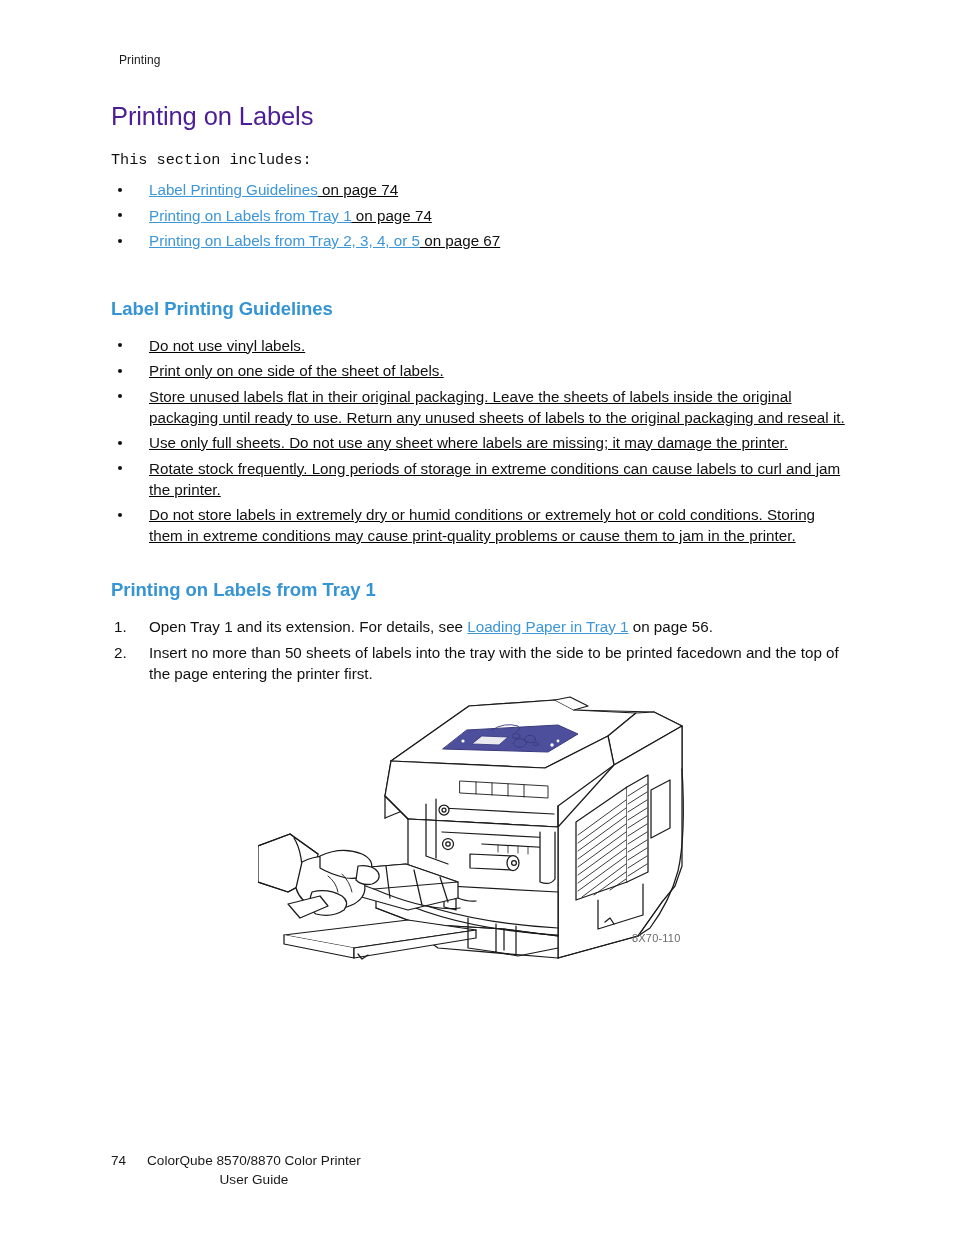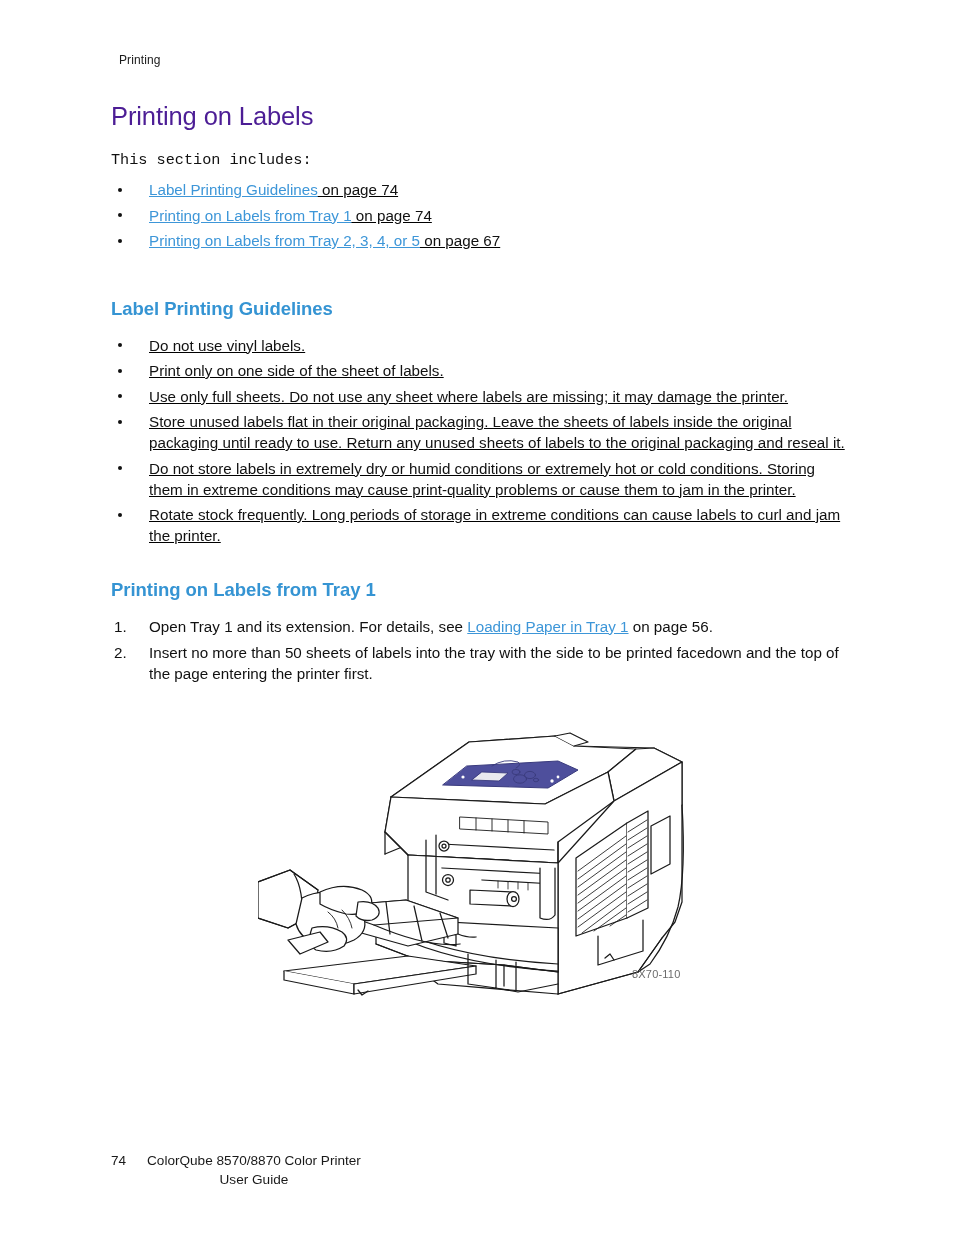--- a/index.html
+++ b/index.html
@@ -123,21 +123,21 @@
     left: 3px;
     top: 0;
     font-size: 15.2px;
     line-height: 21px;
   }
 
   
   .figure-block {
     position: absolute;
     left: 258px;
-    top: 722px;
+    top: 686px;
     width: 450px;
     height: 290px;
   }
   .figure-block svg {
     display: block;
   }
   .figure-caption {
     position: absolute;
     left: 374px;
     top: 246px;
@@ -211,30 +211,30 @@
     <div style="height:14px"></div>
 
     <ul class="bullet-list">
       <li>
         <span class="bullet-dot"></span><span>Do not use vinyl labels.</span>
       </li>
       <li>
         <span class="bullet-dot"></span><span>Print only on one side of the sheet of labels.</span>
       </li>
       <li>
+        <span class="bullet-dot"></span><span>Store unused labels flat in their original packaging. Leave the sheets of labels inside the original packaging until ready to use. Return any unused sheets of labels to the original packaging and reseal it.</span>
+      </li>
+      <li>
         <span class="bullet-dot"></span><span>Use only full sheets. Do not use any sheet where labels are missing; it may damage the printer.</span>
       </li>
       <li>
-        <span class="bullet-dot"></span><span>Store unused labels flat in their original packaging. Leave the sheets of labels inside the original packaging until ready to use. Return any unused sheets of labels to the original packaging and reseal it.</span>
+        <span class="bullet-dot"></span><span>Rotate stock frequently. Long periods of storage in extreme conditions can cause labels to curl and jam the printer.</span>
       </li>
       <li>
         <span class="bullet-dot"></span><span>Do not store labels in extremely dry or humid conditions or extremely hot or cold conditions. Storing them in extreme conditions may cause print-quality problems or cause them to jam in the printer.</span>
-      </li>
-      <li>
-        <span class="bullet-dot"></span><span>Rotate stock frequently. Long periods of storage in extreme conditions can cause labels to curl and jam the printer.</span>
       </li>
     </ul>
 
     <div style="height:27px"></div>
 
     <h2 class="section-title">Printing on Labels from Tray 1</h2>
 
     <div style="height:14px"></div>
 
     <ol class="step-list">

